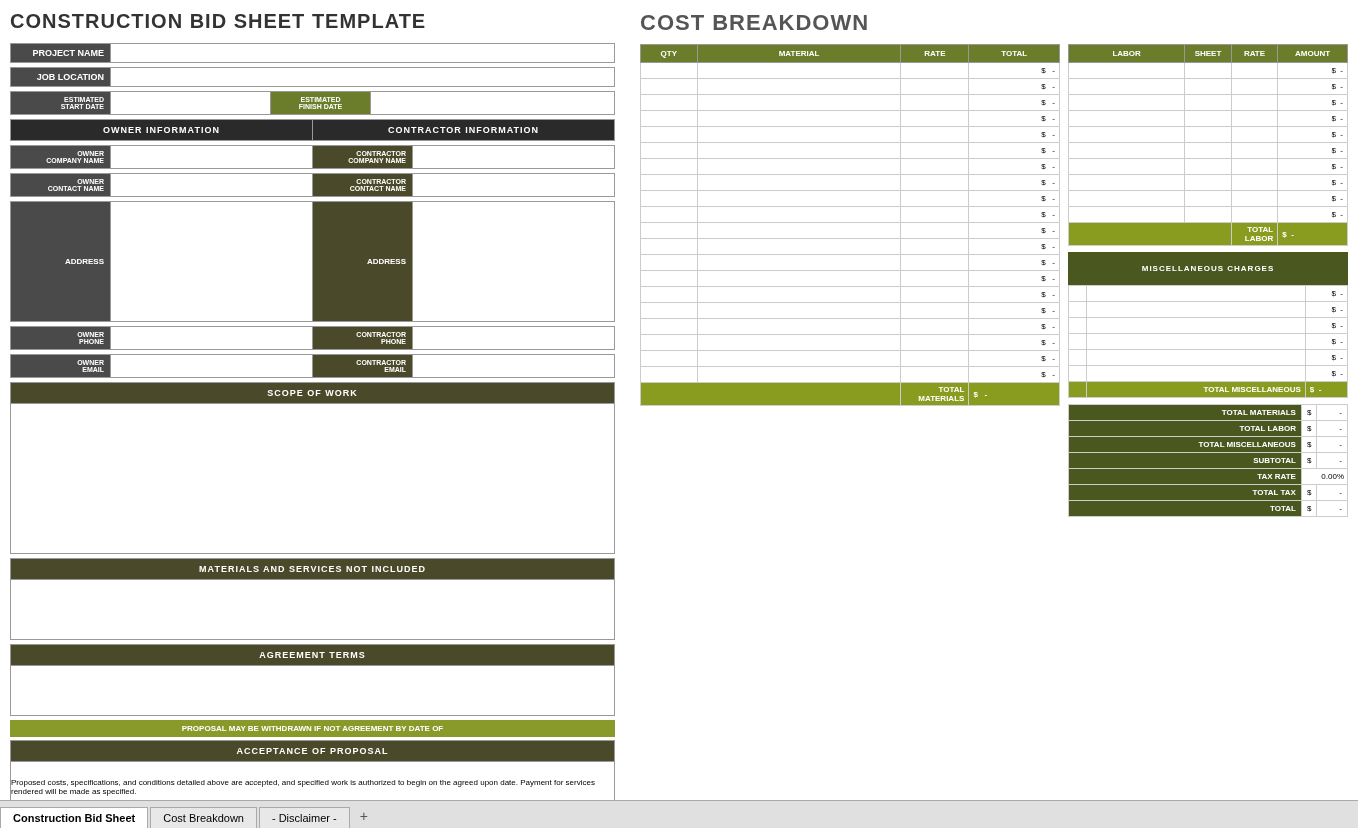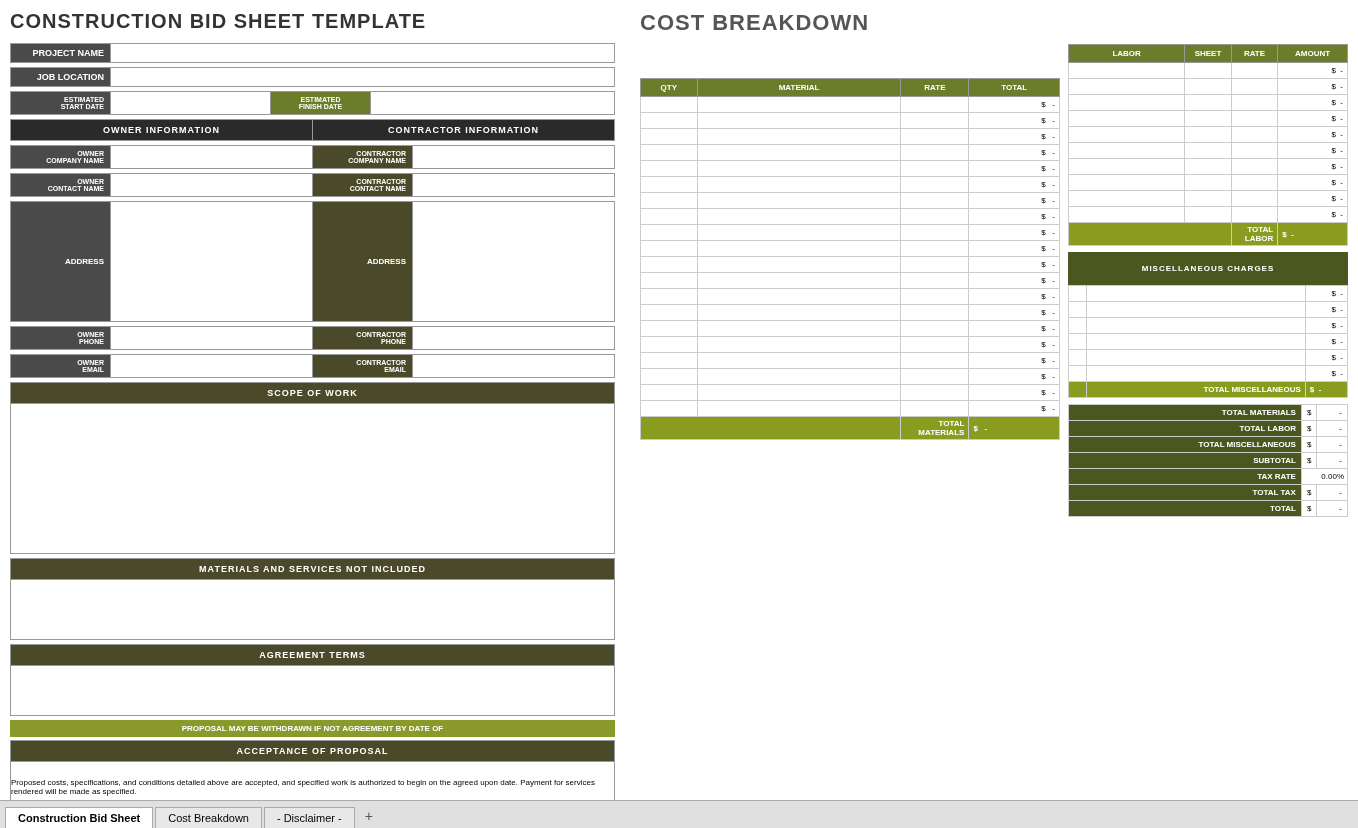--- a/index.html
+++ b/index.html
@@ -23,30 +23,30 @@
     .value-cell { background: white; padding: 4px; min-height: 20px; }
 
     .section-header { background: #4a4a2a; color: white; font-weight: bold; text-align: center; padding: 5px; font-size: 9px; letter-spacing: 1px; }
 
     .owner-contractor-header { background: #2a2a2a; color: white; font-weight: bold; text-align: center; padding: 5px; font-size: 9px; letter-spacing: 1px; }
 
     .tall-cell { height: 120px; }
     .proposal-bar { background: #8a9a2a; color: white; font-size: 8px; font-weight: bold; text-align: center; padding: 4px; }
 
     
-    .tab-bar { height: 28px; background: #e0e0e0; display: flex; align-items: flex-end; padding-left: 5px; border-top: 1px solid #aaa; }
+    .tab-bar { height: 28px; background: #e0e0e0; display: flex; align-items: flex-end; border-top: 1px solid #aaa; }
     .tab { padding: 4px 12px; font-size: 11px; cursor: pointer; border: 1px solid #aaa; border-bottom: none; margin-right: 2px; background: #e8e8e8; }
     .tab.active { background: white; font-weight: bold; }
     .tab-add { padding: 4px 8px; font-size: 14px; cursor: pointer; color: #555; }
 
     
     .cost-title { font-size: 22px; font-weight: bold; color: #555; margin-bottom: 8px; letter-spacing: 1px; }
 
     .cost-main { display: flex; gap: 8px; }
-    .cost-left { flex: 1; margin-top: 34px; }
+    .cost-left { flex: 1; }
     .cost-right { width: 280px; }
 
     .cost-table { width: 100%; border-collapse: collapse; font-size: 8px; margin-bottom: 6px; }
     .cost-table th { background: #6b7c2a; color: white; padding: 4px; text-align: center; border: 1px solid #999; font-size: 8px; }
     .cost-table td { border: 1px solid #ccc; padding: 2px 4px; height: 16px; }
 
     .total-row td { background: #8a9c20; color: white; font-weight: bold; }
     .total-label { text-align: right; font-size: 8px; }
 
     .summary-table { width: 100%; border-collapse: collapse; font-size: 8px; margin-top: 6px; }

